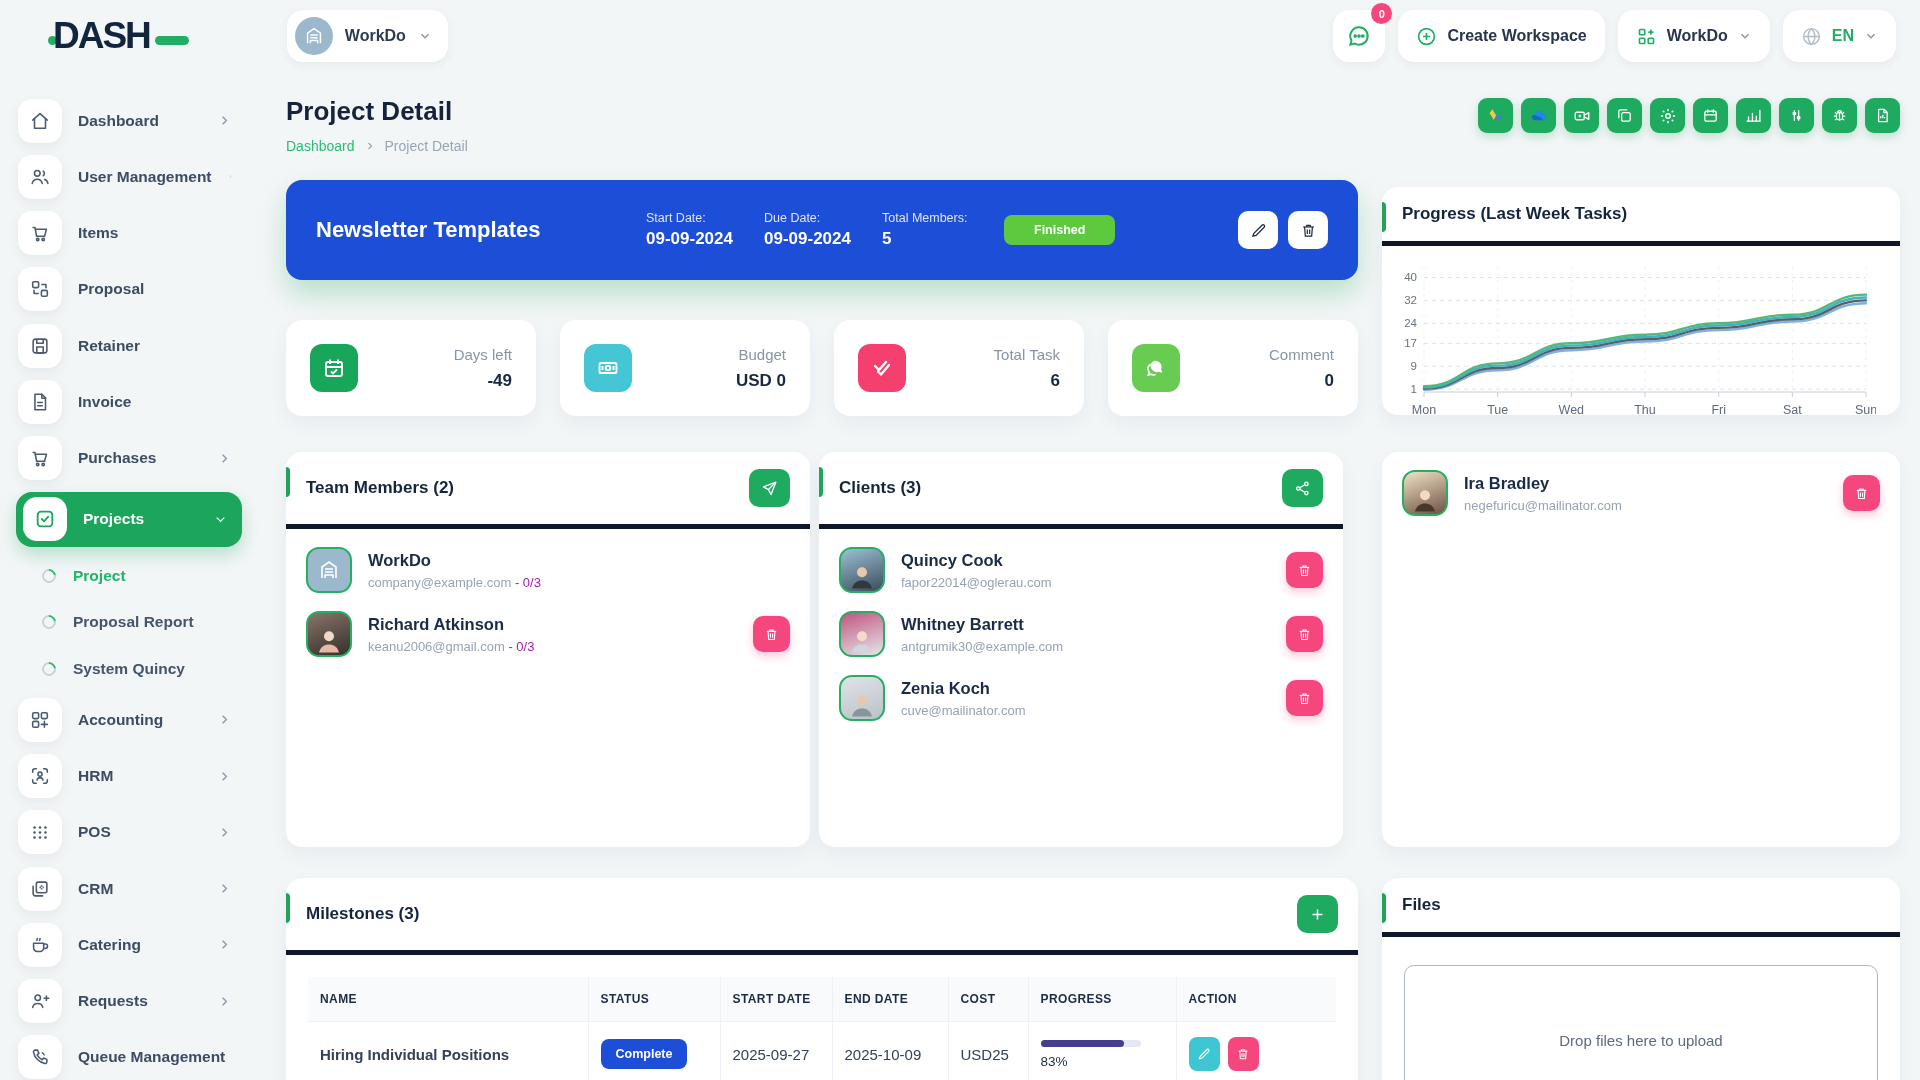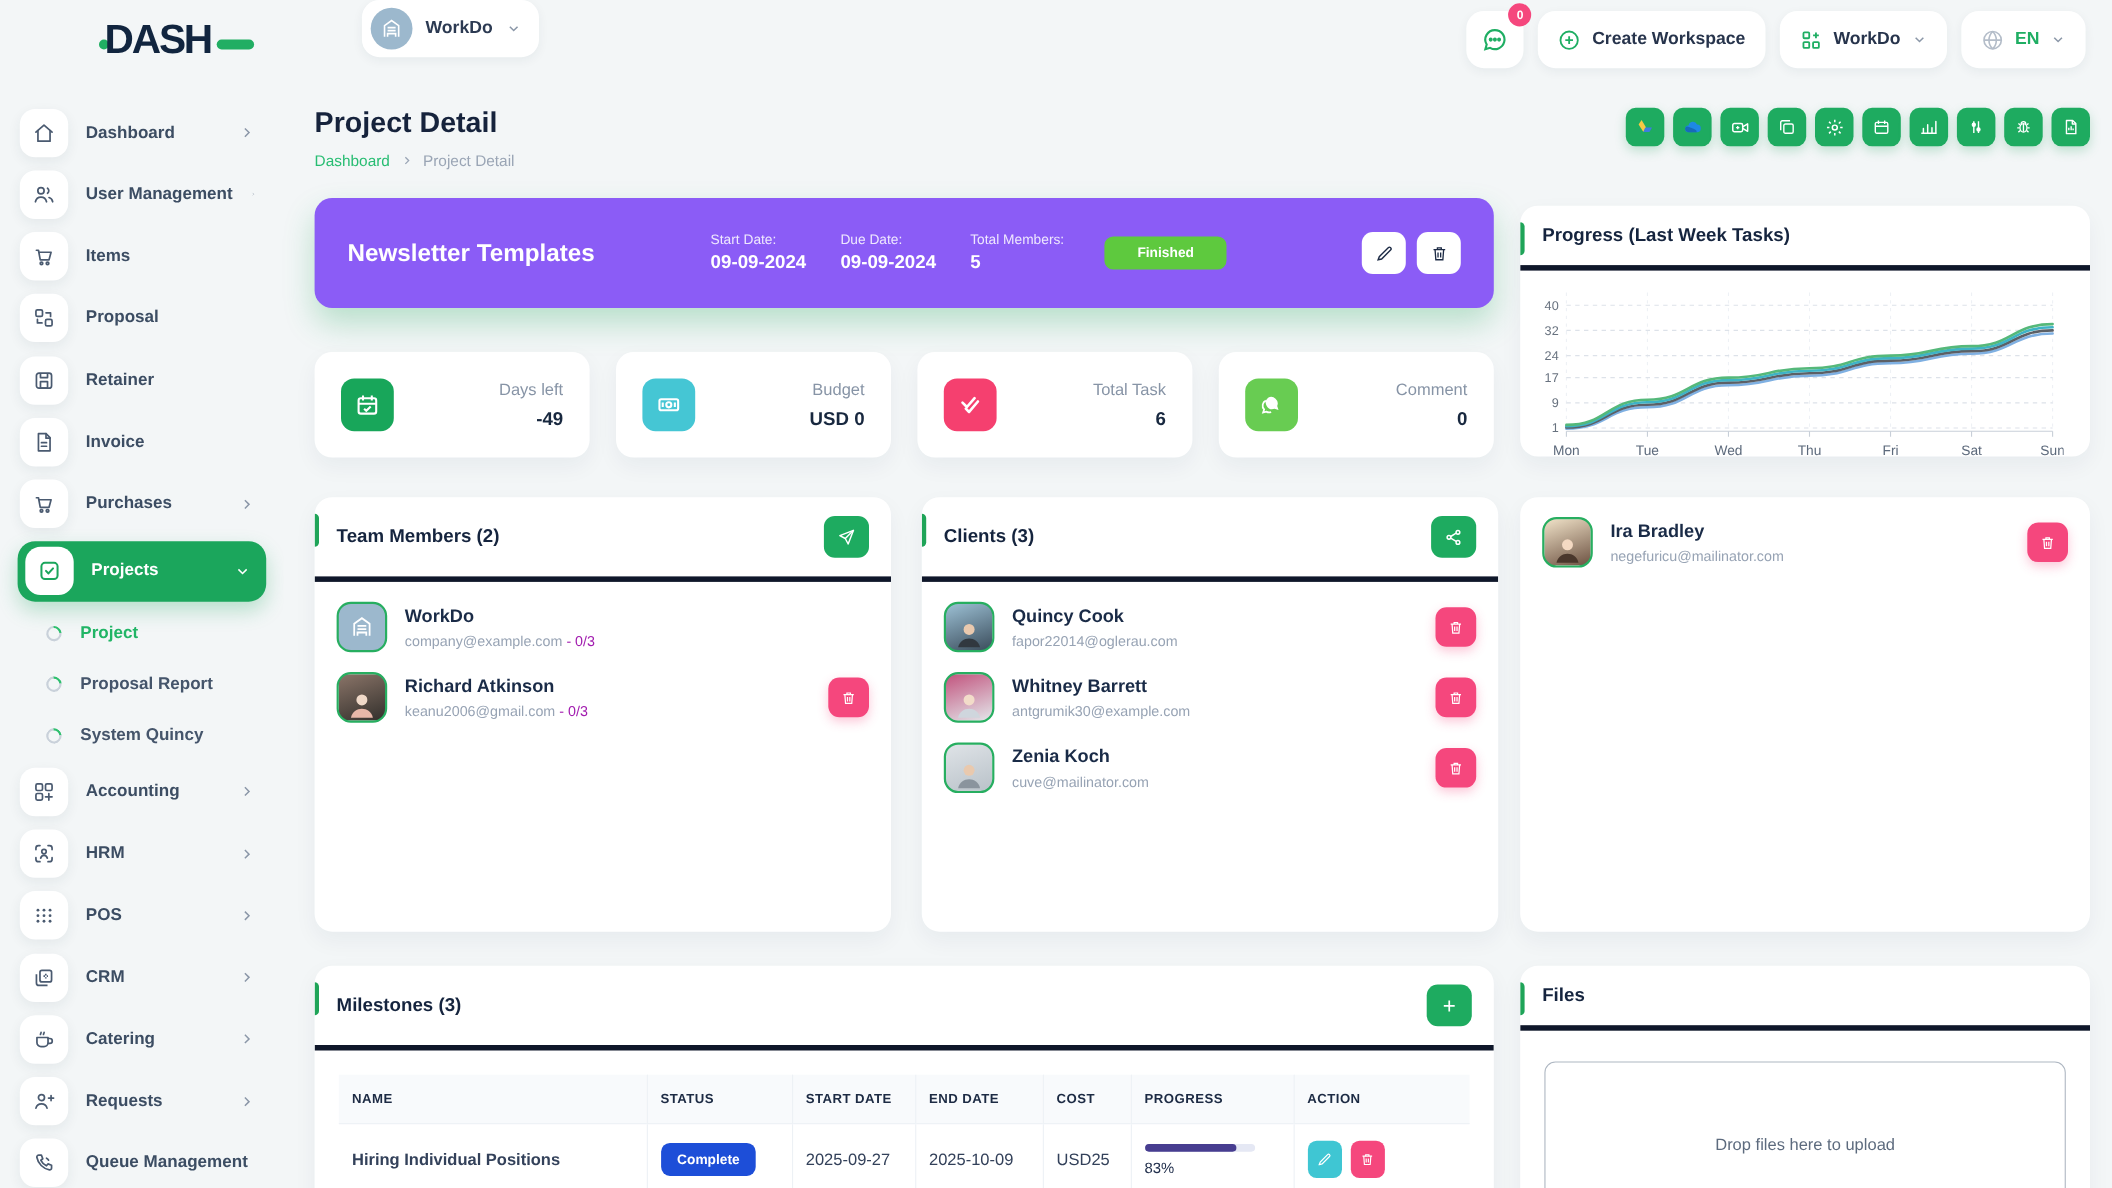--- a/index.html
+++ b/index.html
@@ -1,21 +1,21 @@
 <!DOCTYPE html>
 <html><head>
 <meta charset="utf-8">
 <style>
   html,body{margin:0;padding:0;}
   body{font-family:"Liberation Sans",sans-serif;background:#eef2f4;}
   .app{position:relative;width:1920px;height:1080px;overflow:hidden;background:#f3f6f7;}
   svg{display:block;}
 
   
-  .topbar{position:absolute;top:0;left:0;right:0;height:72px;display:flex;padding-left:90px;padding-right:24px;box-sizing:border-box;}
+  .topbar{position:absolute;top:0;left:0;right:0;height:72px;display:flex;align-items:center;padding-left:48px;padding-right:24px;box-sizing:border-box;}
   .logo{display:flex;align-items:center;cursor:pointer;}
   .logo-text{font-size:37px;font-weight:800;letter-spacing:-2px;color:#11253f;}
   .logo-dash{width:34px;height:9px;border-radius:5px;background:#21ae63;margin-left:5px;margin-top:8px;}
   .logo-dot{width:9px;height:9px;border-radius:50%;background:#21ae63;margin-right:-4px;margin-top:8px;}
   .ws-pill{margin-left:98px;height:52px;background:#fff;border-radius:16px;display:flex;align-items:center;gap:12px;padding:0 16px 0 8px;box-shadow:0 3px 10px rgba(25,45,70,.06);}
   .ws-avatar{width:38px;height:38px;border-radius:50%;background:#9cb8cd;display:flex;align-items:center;justify-content:center;}
   .ws-name{font-size:16px;font-weight:600;color:#2a3document;color:#2c3a52;}
   .chev{color:#8b97a8;}
   .top-right{margin-left:auto;display:flex;align-items:center;gap:13px;}
   .chat-btn{position:relative;width:52px;height:52px;background:#fff;border-radius:16px;display:flex;align-items:center;justify-content:center;color:#1fae63;box-shadow:0 3px 10px rgba(25,45,70,.06);cursor:pointer;}
@@ -43,21 +43,21 @@
   .page-title{font-size:26px;font-weight:700;color:#16233c;}
   .breadcrumb{display:flex;align-items:center;gap:9px;margin-top:11px;font-size:14px;}
   .bc-link{color:#27bd72;cursor:pointer;}
   .bc-cur{color:#9aa5b5;}
   .toolbar{display:flex;gap:8px;margin-top:2px;}
   .tb-btn{width:35px;height:35px;border-radius:9px;background:#1eab60;display:flex;align-items:center;justify-content:center;color:#fff;cursor:pointer;box-shadow:0 4px 10px rgba(30,160,90,.25);}
 
   .content-grid{display:grid;grid-template-columns:1072px 518px;column-gap:24px;margin-top:26px;align-items:start;}
 
   
-  .banner{height:100px;border-radius:16px;background:#8b5cf6;display:flex;align-items:center;padding:0 30px;box-sizing:border-box;color:#fff;box-shadow:0 14px 28px rgba(31,164,88,.28);}
+  .banner{height:100px;border-radius:16px;background:#1d4ed8;display:flex;align-items:center;padding:0 30px;box-sizing:border-box;color:#fff;box-shadow:0 14px 28px rgba(31,164,88,.28);}
   .banner-title{font-size:22px;font-weight:700;width:330px;}
   .meta{width:118px;}
   .meta.small{width:108px;}
   .meta-label{font-size:12.5px;color:rgba(255,255,255,.85);}
   .meta-value{font-size:17px;font-weight:700;margin-top:4px;}
   .finished-badge{background:#5ec93e;border-radius:8px;padding:8px 30px;font-size:12.5px;font-weight:600;margin-left:14px;}
   .banner-btns{margin-left:auto;display:flex;gap:10px;}
   .banner-btn{width:40px;height:38px;background:#fff;border-radius:10px;color:#1c2a44;display:flex;align-items:center;justify-content:center;cursor:pointer;}
 
   
@@ -68,21 +68,21 @@
   .stat-label{font-size:15px;color:#8794a6;}
   .stat-value{font-size:17px;font-weight:700;color:#18283f;margin-top:8px;}
 
   
   .panel{background:#fff;border-radius:16px;box-shadow:0 8px 20px rgba(25,45,70,.05);position:relative;overflow:hidden;}
   .panel-head{display:flex;align-items:center;padding:17px 20px;border-bottom:5px solid #0f172a;}
   .panel-head::before{content:"";position:absolute;left:0;top:15px;width:4px;height:30px;background:#1fa458;border-radius:0 4px 4px 0;}
   .panel-title{font-size:17px;font-weight:700;color:#15243e;}
   .panel-action{margin-left:auto;width:41px;height:38px;border-radius:10px;background:#1eab60;color:#fff;display:flex;align-items:center;justify-content:center;cursor:pointer;}
 
-  .grid-mid{display:grid;grid-template-columns:524px 524px;gap:28px;margin-top:36px;}
+  .grid-mid{display:grid;grid-template-columns:524px 524px;gap:9px;margin-top:36px;}
   .people-panel{height:395px;}
   .people-list{padding:18px 20px 0 20px;display:flex;flex-direction:column;gap:18px;}
   .people-row{display:flex;align-items:center;gap:16px;}
   .avatar{width:46px;height:46px;border-radius:13px;border:2px solid #27ae60;display:flex;align-items:flex-end;justify-content:center;overflow:hidden;box-sizing:border-box;flex:0 0 46px;}
   .avatar.sq{align-items:center;}
   .p-name{font-size:16.5px;font-weight:700;color:#1a2b47;}
   .p-email{font-size:13px;color:#97a3b4;margin-top:5px;}
   .p-frac{color:#a21caf;}
   .del-btn{margin-left:auto;width:37px;height:36px;border-radius:10px;background:#f5477d;color:#fff;display:flex;align-items:center;justify-content:center;cursor:pointer;box-shadow:0 4px 10px rgba(245,71,125,.3);}
 

